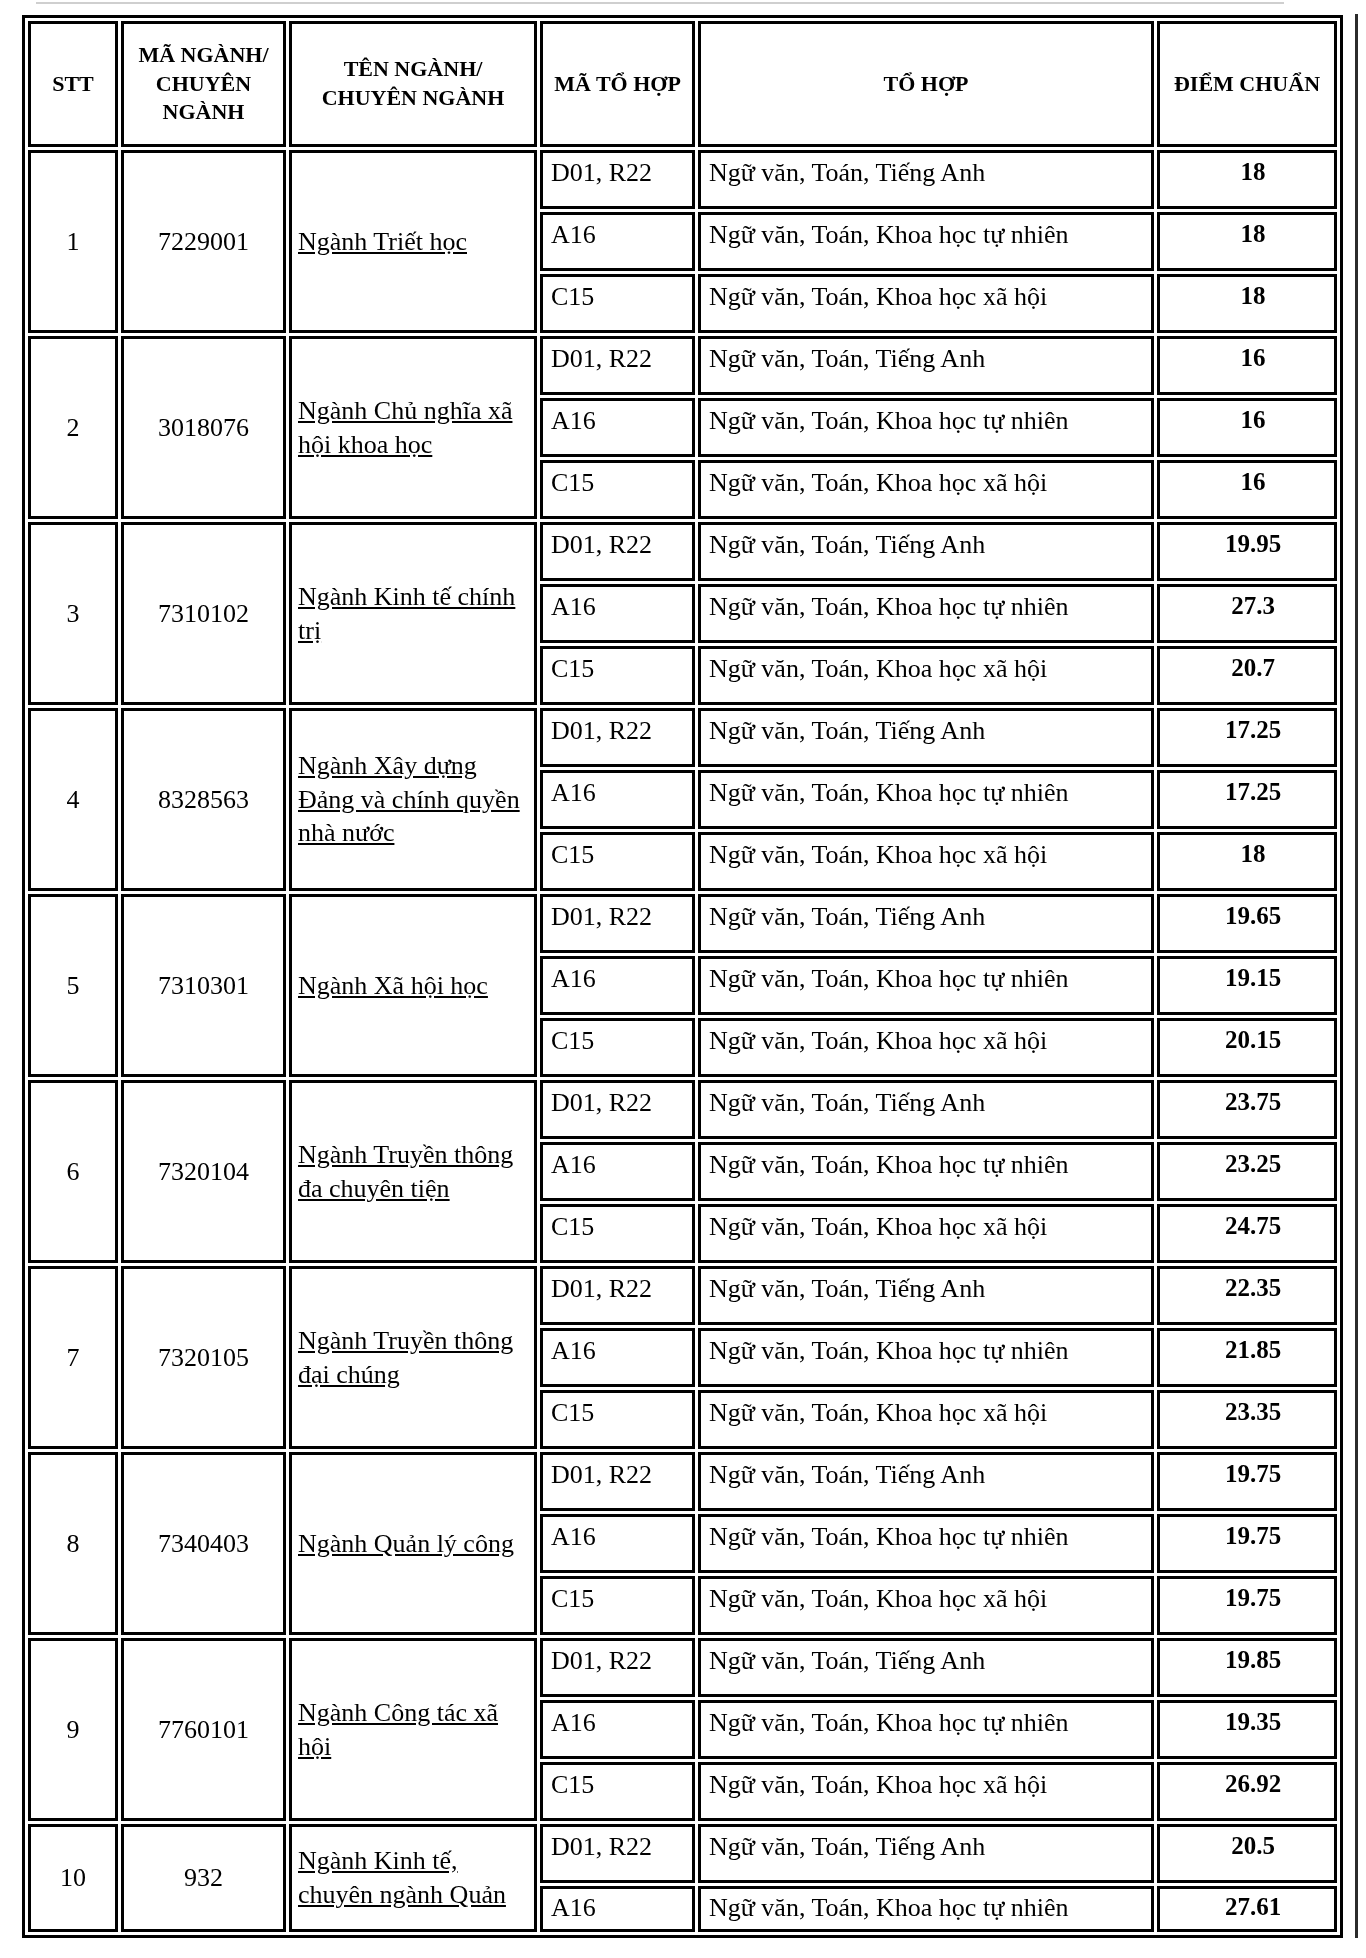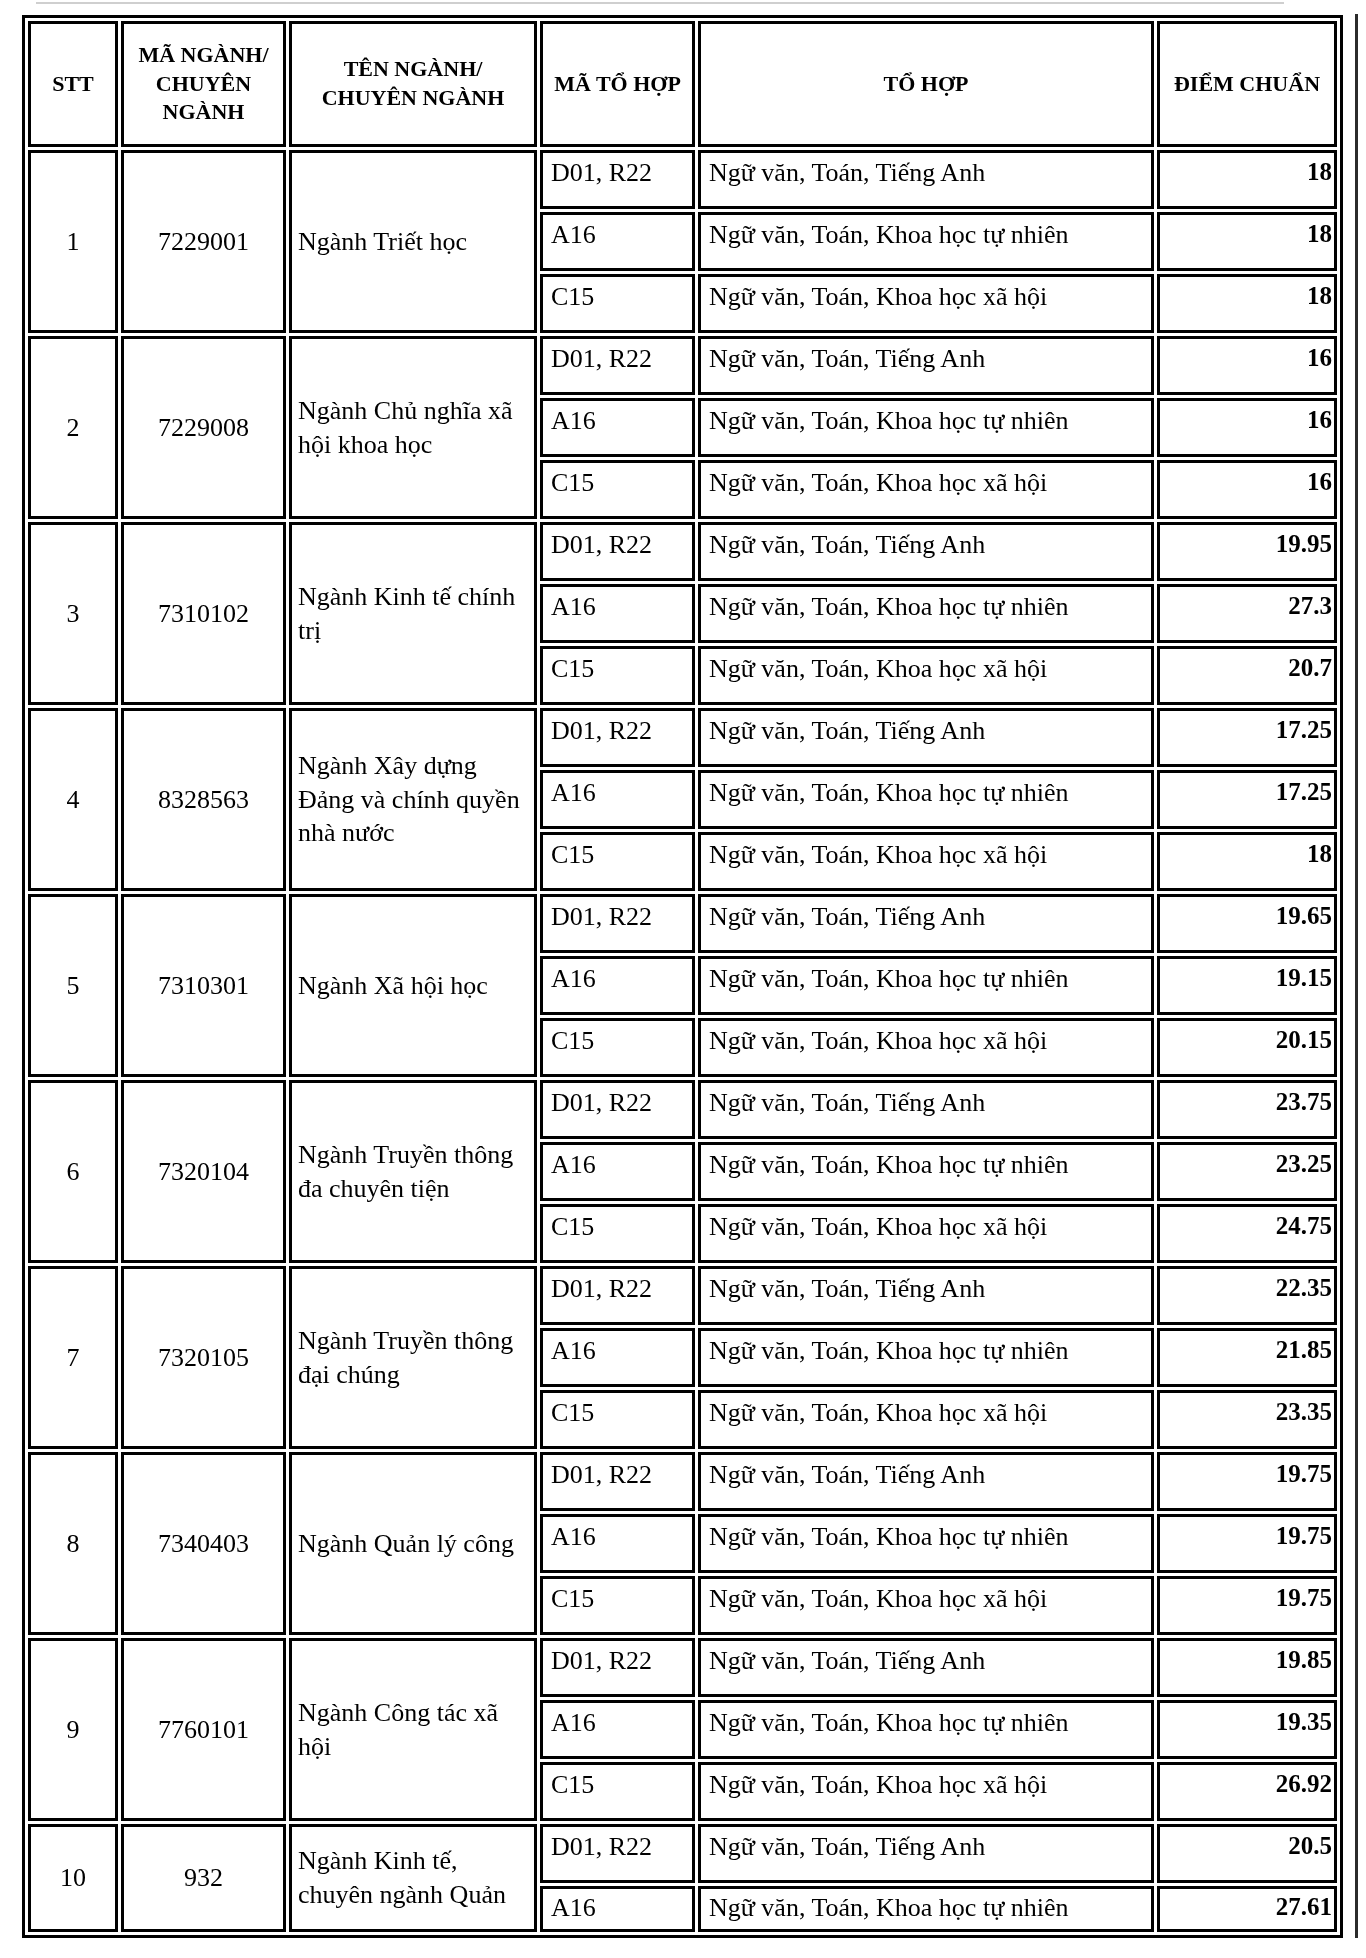--- a/index.html
+++ b/index.html
@@ -41,31 +41,32 @@
   td.mid{
     vertical-align:middle;
     text-align:center;
     font-size:26px;
     line-height:1.3;
     padding:2px 4px;
   }
   td.mname{
     text-align:left;
     padding:2px 4px 2px 6px;
+    text-decoration:underline;
   }
   td.sub{
     height:59px;
     vertical-align:top;
     font-size:26px;
     padding:5px 4px 2px 8px;
     text-align:left;
     white-space:nowrap;
   }
   td.score{
-    text-align:right;
+    text-align:center;
     font-weight:bold;
     font-size:25px;
     padding-left:14px;
     padding-right:2px;
   }
   tr.lastrow td.sub{height:46px;padding-top:4px;}
 
   
   .scan-top{
     position:absolute;left:36px;top:2px;width:1248px;height:2px;
@@ -121,21 +122,21 @@
       <td class="sub score">18</td>
     </tr>
     <tr>
       <td class="sub">C15</td>
       <td class="sub">Ngữ văn, Toán, Khoa học xã hội</td>
       <td class="sub score">18</td>
     </tr>
 
     <tr>
       <td class="mid" rowspan="3">2</td>
-      <td class="mid" rowspan="3">7229008</td>
+      <td class="mid" rowspan="3">3018076</td>
       <td class="mid mname" rowspan="3">Ngành Chủ nghĩa xã hội khoa học</td>
       <td class="sub">D01, R22</td>
       <td class="sub">Ngữ văn, Toán, Tiếng Anh</td>
       <td class="sub score">16</td>
     </tr>
     <tr>
       <td class="sub">A16</td>
       <td class="sub">Ngữ văn, Toán, Khoa học tự nhiên</td>
       <td class="sub score">16</td>
     </tr>

